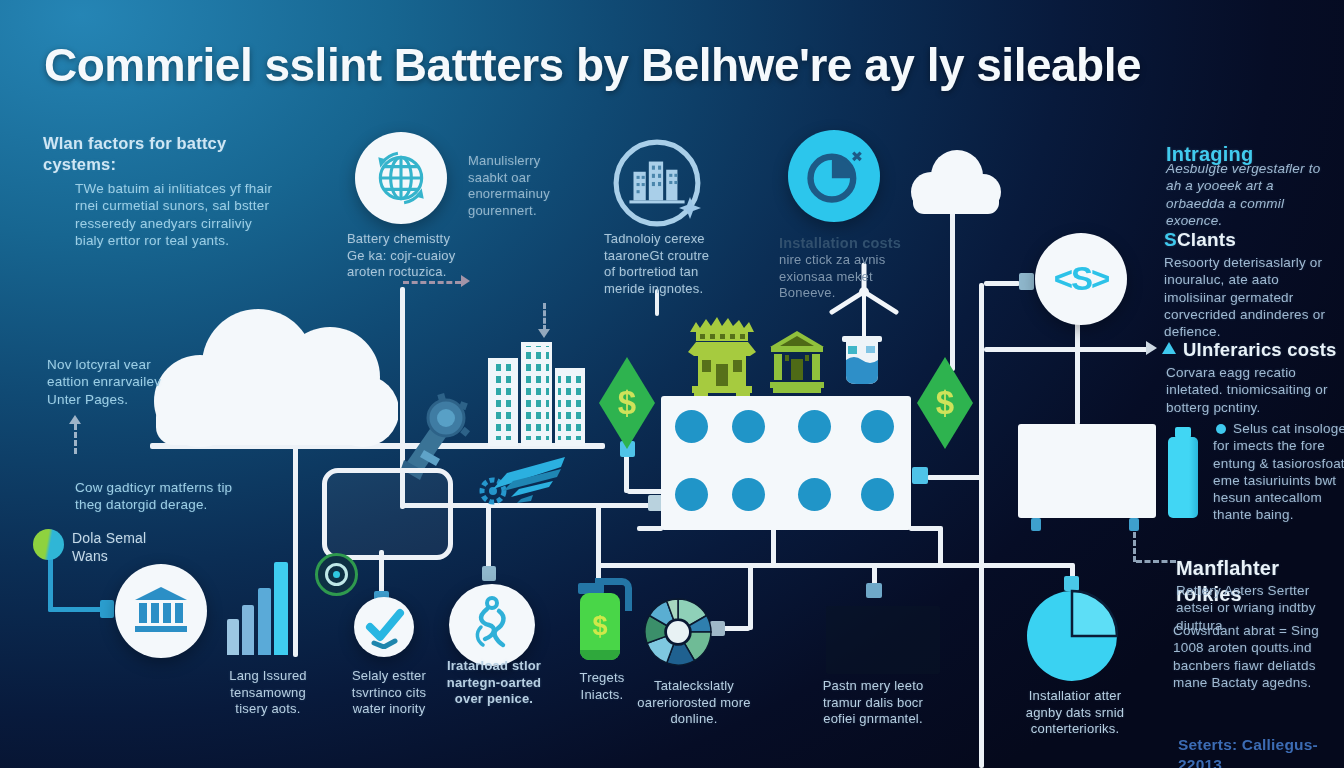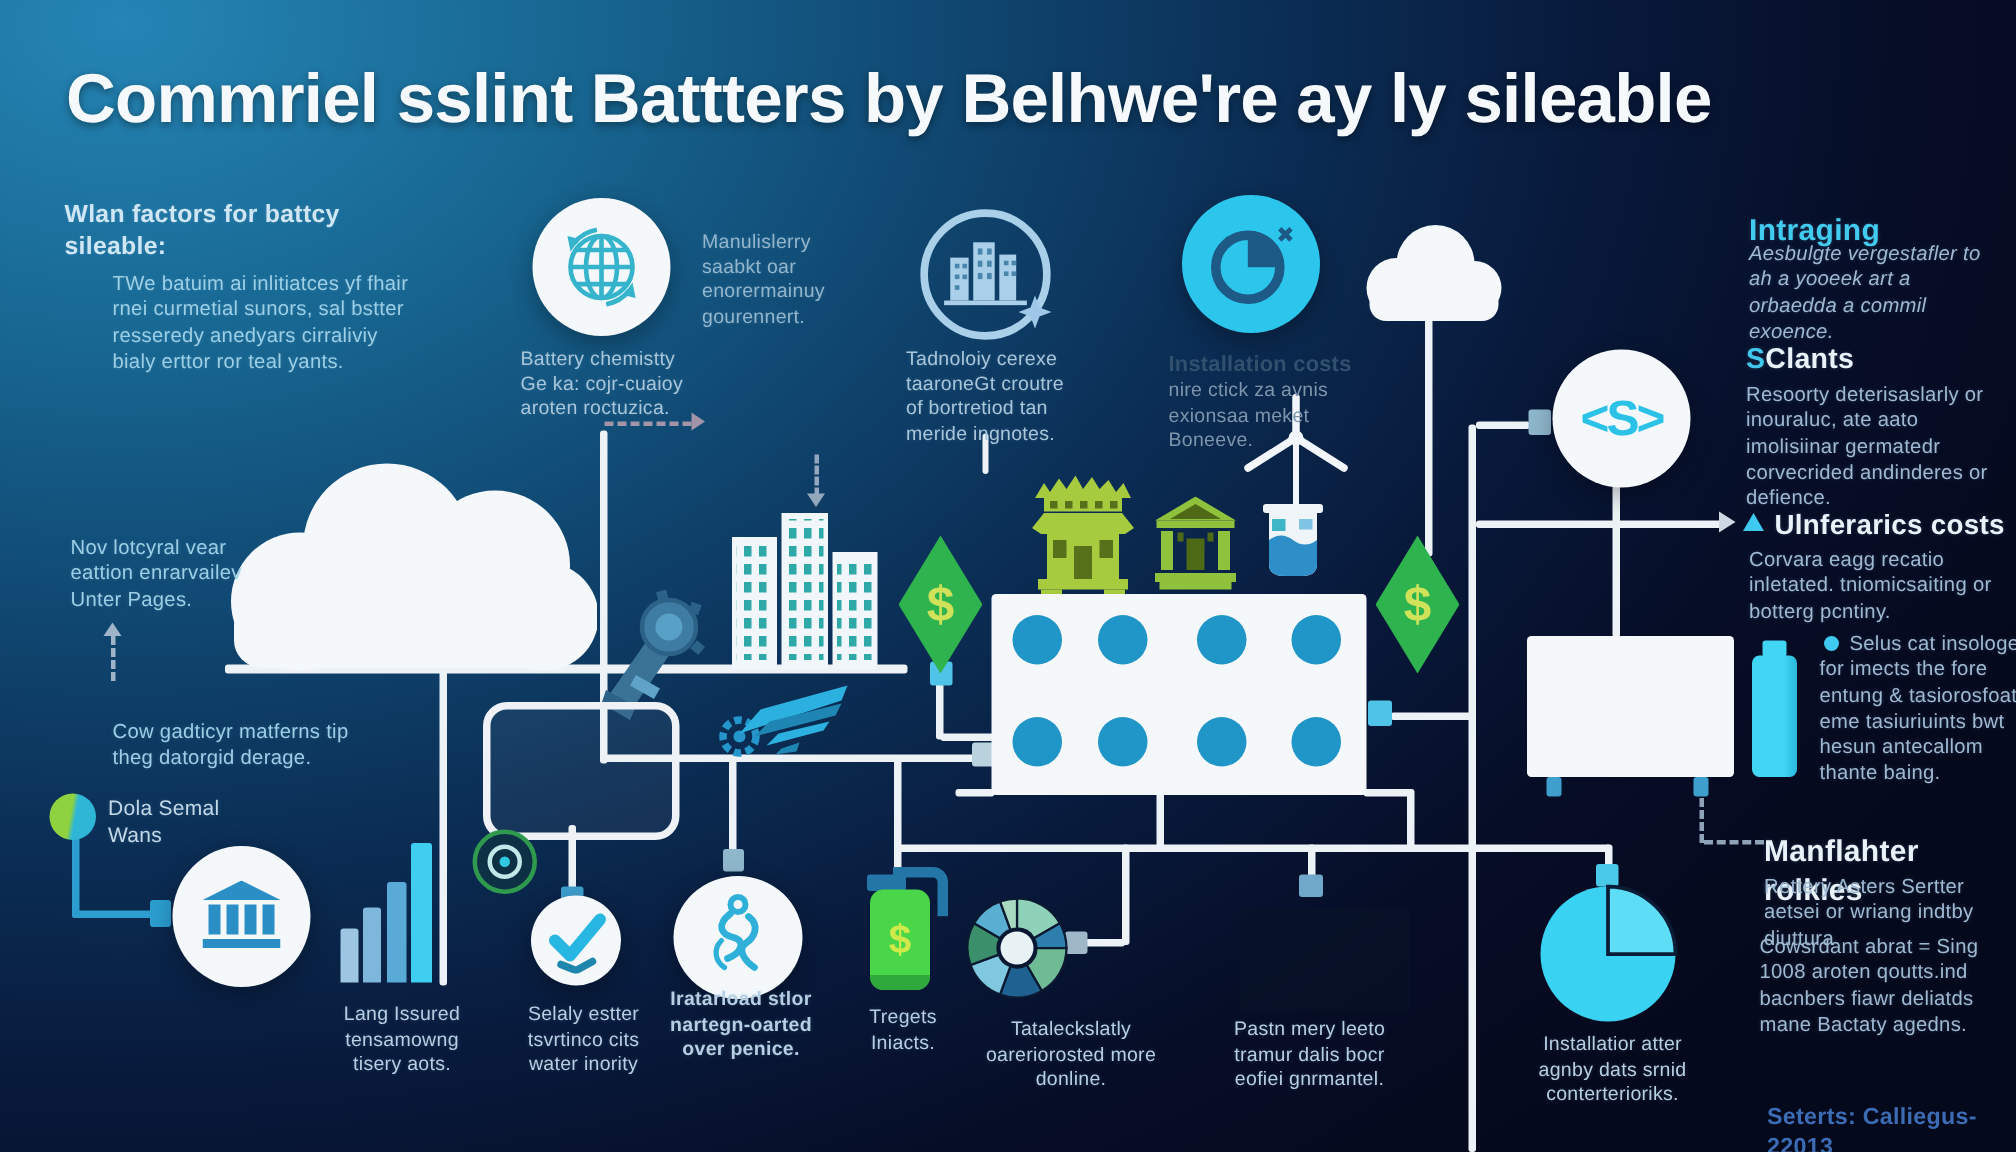--- a/index.html
+++ b/index.html
@@ -351,21 +351,21 @@
 
   <div style="position:absolute;left:826px;top:606px;width:114px;height:68px;background:rgba(8,20,38,.5);border-radius:2px;"></div>
 
   <svg style="position:absolute;left:1024px;top:588px;" width="96" height="96" viewBox="0 0 96 96">
     <circle cx="48" cy="48" r="45" fill="#3ad2f2"></circle>
     <path d="M48,48 L48,3 A45,45 0 0 1 93,48 Z" fill="#5ddef6" stroke="#0a1c36" stroke-width="2.5"></path>
   </svg>
 
   <div class="t title" style="left:44px;top:36px;width:1280px;">Commriel sslint Battters by Belhwe're ay ly sileable</div>
 
-  <div class="t h-left" style="left:43px;top:133px;width:250px;">Wlan factors for battcy sileable:</div>
+  <div class="t h-left" style="left:43px;top:133px;width:250px;">Wlan factors for battcy cystems:</div>
   <div class="t body-cyan" style="left:75px;top:180px;width:200px;">TWe batuim ai inlitiatces yf fhair rnei curmetial sunors, sal bstter resseredy anedyars cirraliviy bialy erttor ror teal yants.</div>
   <div class="t body-cyan" style="left:47px;top:356px;width:115px;">Nov lotcyral vear eattion enrarvailev Unter Pages.</div>
   <div class="t body-cyan" style="left:75px;top:479px;width:168px;">Cow gadticyr matferns tip theg datorgid derage.</div>
   <div class="t" style="left:72px;top:530px;width:92px;font-size:14px;color:#c4d9e8;">Dola Semal Wans</div>
 
   <div class="t lbl" style="left:347px;top:231px;width:122px;">Battery chemistty Ge ka: cojr-cuaioy aroten roctuzica.</div>
   <div class="t note" style="left:468px;top:153px;width:96px;">Manulislerry saabkt oar enorermainuy gourennert.</div>
   <div class="t lbl" style="left:604px;top:231px;width:120px;">Tadnoloiy cerexe taaroneGt croutre of bortretiod tan meride ingnotes.</div>
   <div class="t lead-dark" style="left:779px;top:234px;width:140px;">Installation costs</div>
   <div class="t lead-sub" style="left:779px;top:252px;width:128px;">nire ctick za avnis exionsaa meket Boneeve.</div>
@@ -384,17 +384,17 @@
 
   <div class="t h-white" style="left:1176px;top:556px;font-size:20px;">Manflahter rolkies</div>
   <div class="t rbody" style="left:1176px;top:582px;width:152px;">Rettery Asters Sertter aetsei or wriang indtby diuttura</div>
   <div class="t rbody" style="left:1173px;top:622px;width:164px;">Cowsrdant abrat = Sing 1008 aroten qoutts.ind bacnbers fiawr deliatds mane Bactaty agedns.</div>
   <div class="t footer" style="left:1178px;top:735px;">Seterts: Calliegus- 22013</div>
 
   <div class="t blabel" style="left:214px;top:668px;width:108px;">Lang Issured tensamowng tisery aots.</div>
   <div class="t blabel" style="left:338px;top:668px;width:102px;">Selaly estter tsvrtinco cits water inority</div>
   <div class="t blabel" style="left:438px;top:658px;width:112px;font-weight:bold;">Iratarload stlor nartegn-oarted over penice.</div>
   <div class="t blabel" style="left:560px;top:670px;width:84px;">Tregets Iniacts.</div>
-  <div class="t blabel" style="left:634px;top:678px;width:120px;margin-left:20px;">Tataleckslatly oareriorosted more donline.</div>
+  <div class="t blabel" style="left:634px;top:678px;width:120px;">Tataleckslatly oareriorosted more donline.</div>
   <div class="t blabel" style="left:810px;top:678px;width:126px;">Pastn mery leeto tramur dalis bocr eofiei gnrmantel.</div>
   <div class="t blabel" style="left:1014px;top:688px;width:122px;">Installatior atter agnby dats srnid conterterioriks.</div>
 
 </div>
 
 </body></html>

